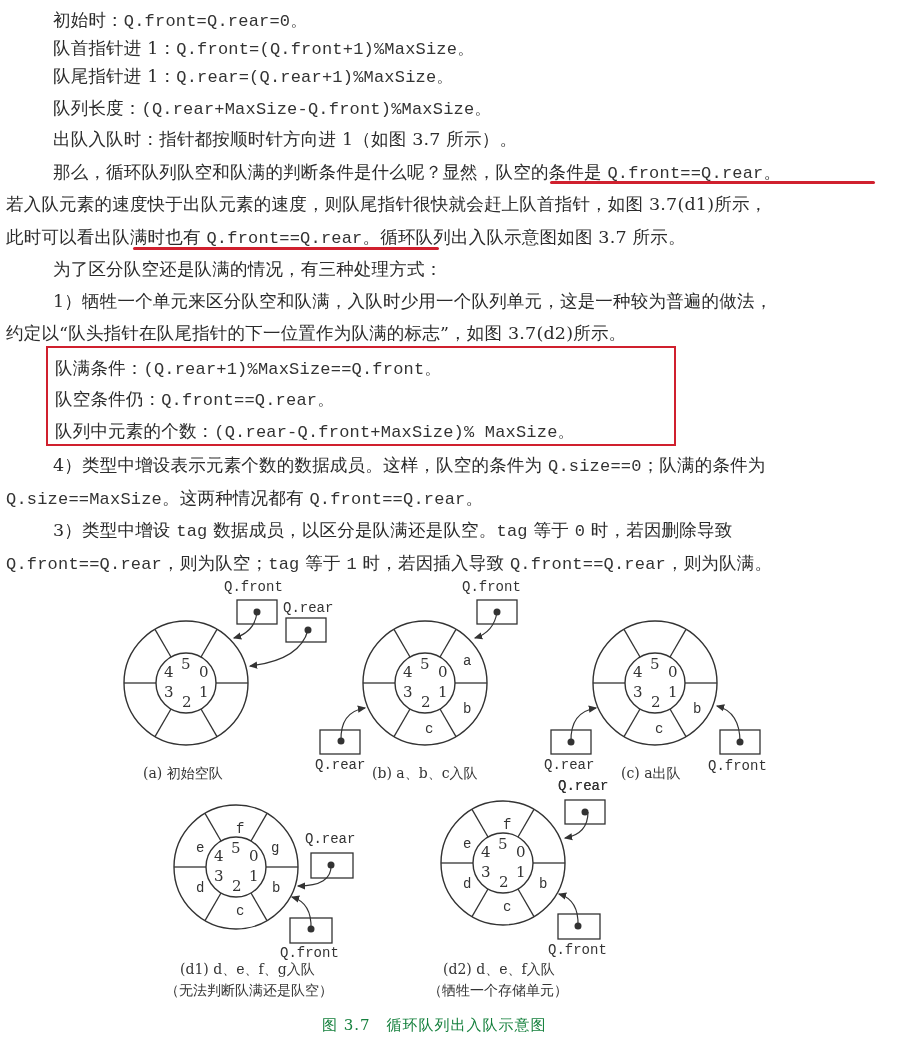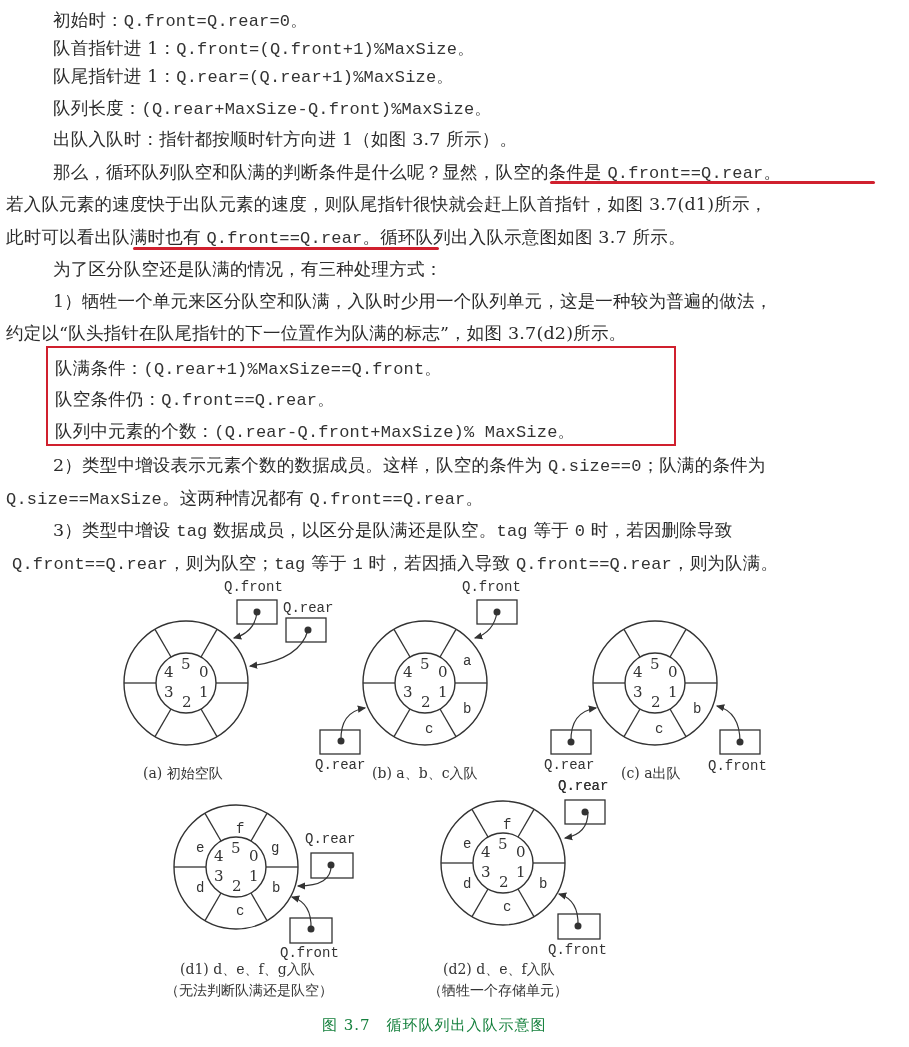--- a/index.html
+++ b/index.html
@@ -52,29 +52,29 @@
   <span>队满条件：</span><span class="mono">(Q.rear+1)%MaxSize==Q.front。</span>
 </div>
 <div class="line" style="left:55px;top:387px;">
   <span>队空条件仍：</span><span class="mono">Q.front==Q.rear。</span>
 </div>
 <div class="line" style="left:55px;top:419px;">
   <span>队列中元素的个数：</span><span class="mono">(Q.rear-Q.front+MaxSize)% MaxSize。</span>
 </div>
 
 <div class="line" style="left:53px;top:453px;">
-  <span>2）类型中增设表示元素个数的数据成员。这样，队空的条件为 </span><span class="mono">Q.size==0</span><span>；队满的条件为</span>
+  <span>4）类型中增设表示元素个数的数据成员。这样，队空的条件为 </span><span class="mono">Q.size==0</span><span>；队满的条件为</span>
 </div>
 <div class="line" style="left:6px;top:486px;">
   <span class="mono">Q.size==MaxSize</span><span>。这两种情况都有 </span><span class="mono">Q.front==Q.rear</span><span>。</span>
 </div>
 <div class="line" style="left:53px;top:518px;">
   <span>3）类型中增设 </span><span class="mono">tag</span><span> 数据成员，以区分是队满还是队空。</span><span class="mono">tag</span><span> 等于 </span><span class="mono">0</span><span> 时，若因删除导致</span>
 </div>
-<div class="line" style="left:12px;top:551px;text-align:center;">
+<div class="line" style="left:6px;top:551px;text-align:center;">
   <span class="mono">Q.front==Q.rear</span><span>，则为队空；</span><span class="mono">tag</span><span> 等于 </span><span class="mono">1</span><span> 时，若因插入导致 </span><span class="mono">Q.front==Q.rear</span><span>，则为队满。</span>
 </div>
 
 <svg width="909" height="1047" style="position:absolute;left:0;top:0;" xmlns="http://www.w3.org/2000/svg">
   <defs>
     <marker id="arr" markerWidth="8" markerHeight="8" refX="6" refY="4" orient="auto">
       <path d="M0,1 L7,4 L0,7 Z" fill="#333"></path>
     </marker>
     <g id="ring">
       <circle r="62" fill="none" stroke="#333" stroke-width="1.4"></circle>

